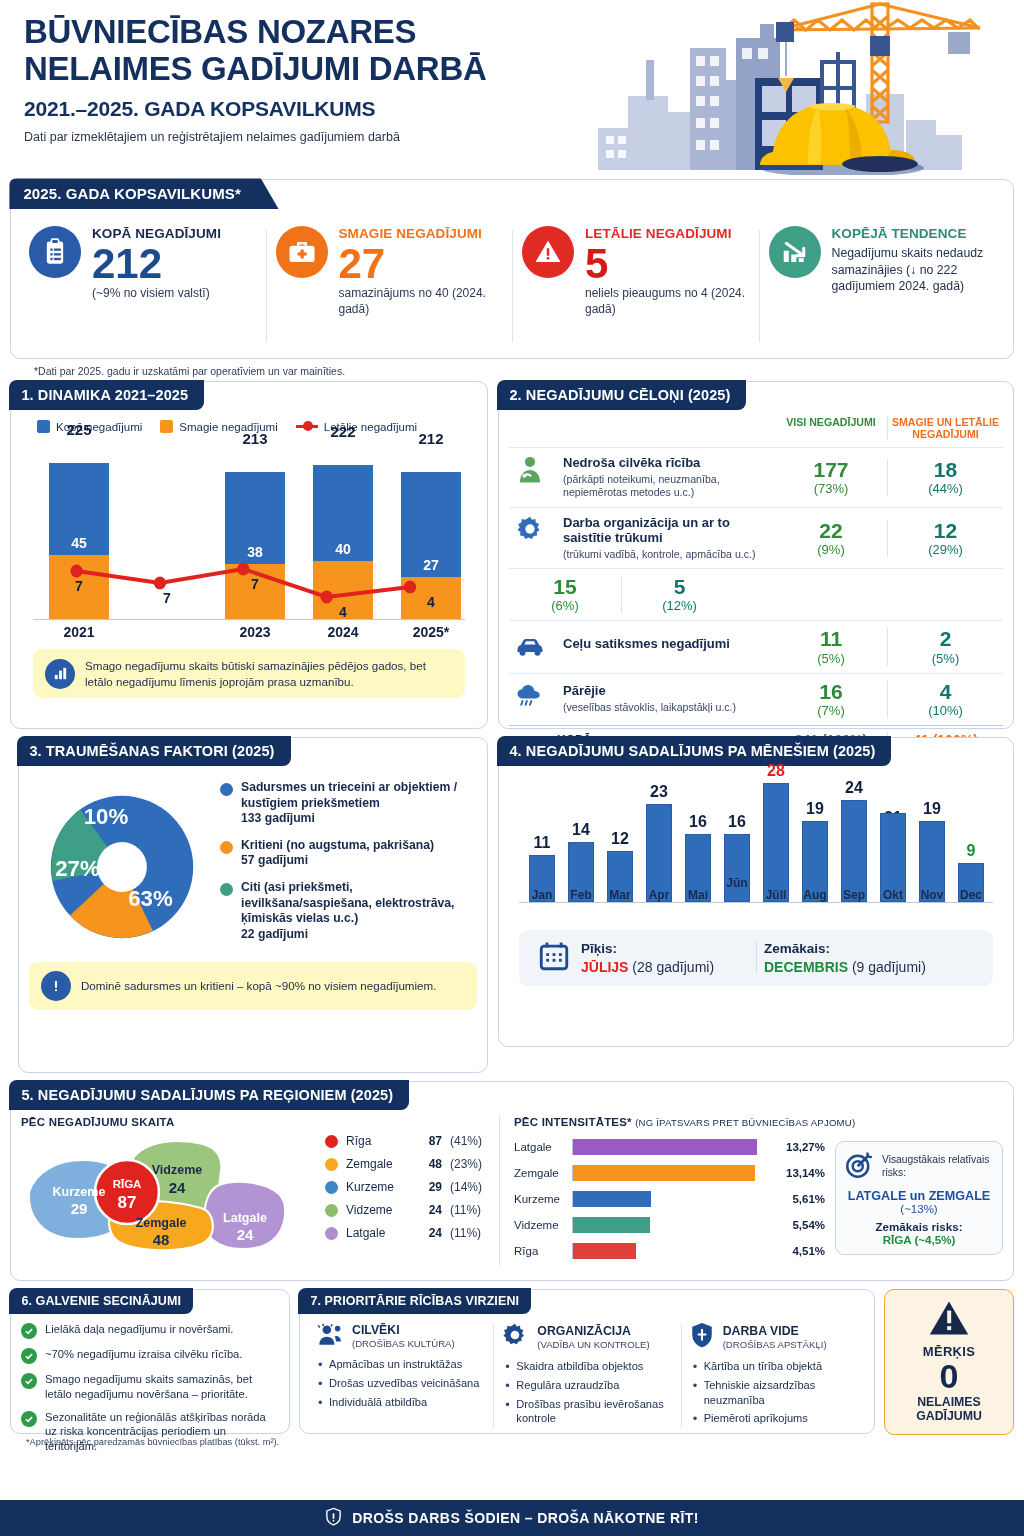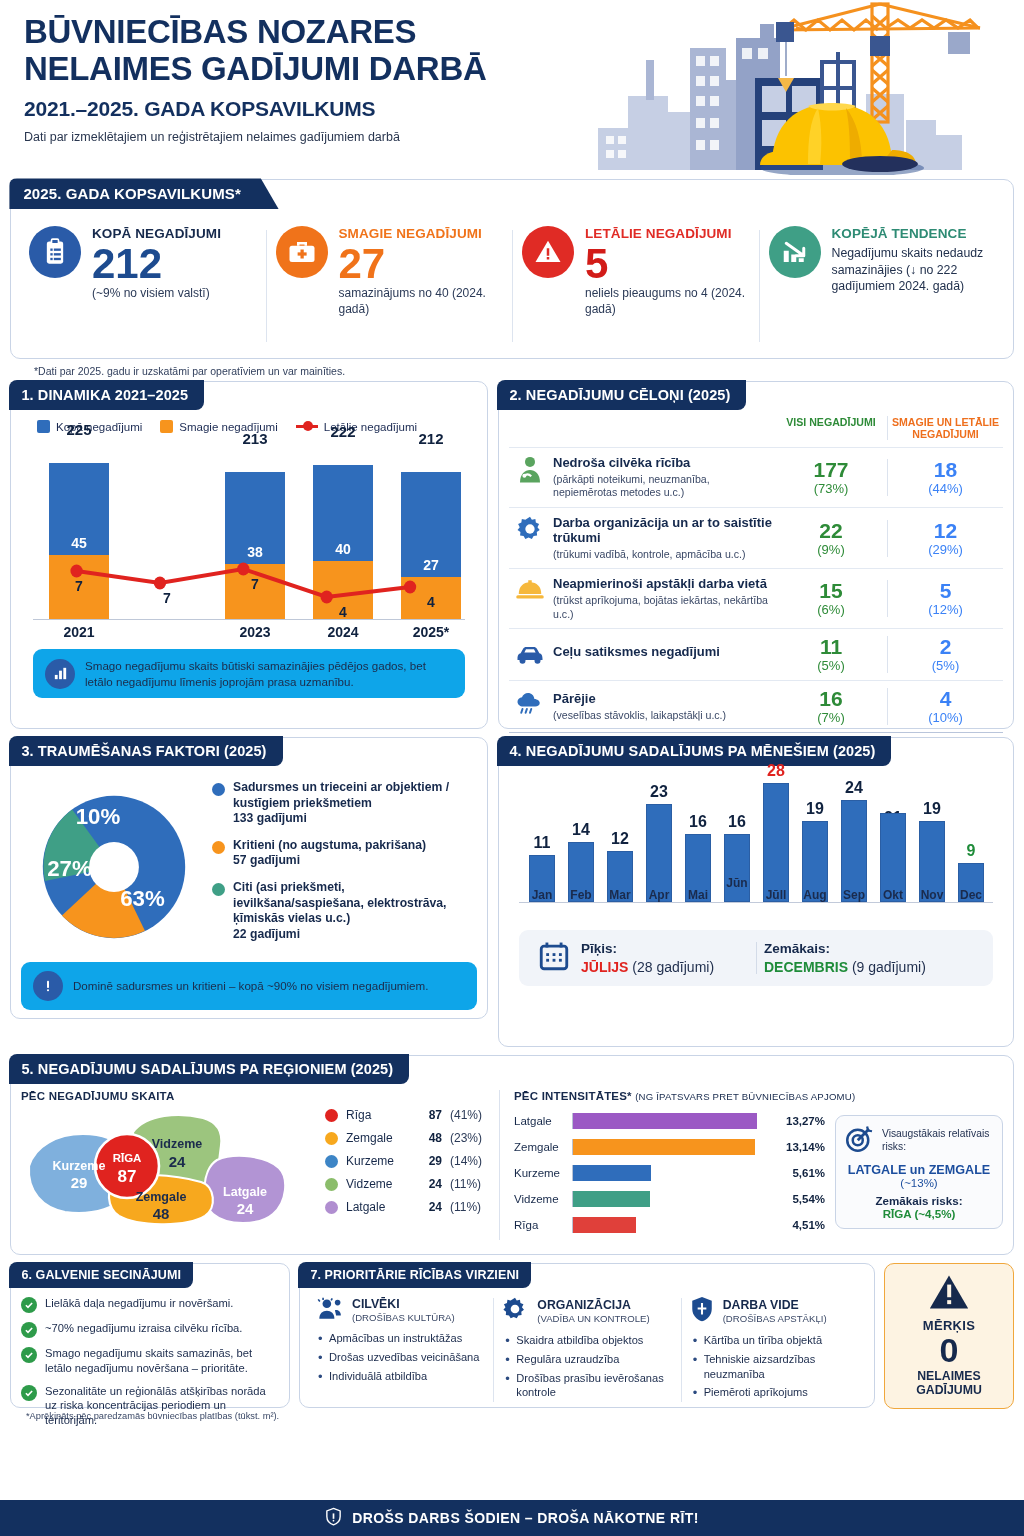--- a/index.html
+++ b/index.html
@@ -57,34 +57,34 @@
   .legend .lineswatch::after { content:""; position:absolute; left:7px; top:-3.5px; width:10px; height:10px; border-radius:50%; background:#e0231f; }
   .dyn-chart { position:relative; height:200px; margin:2px 10px 0 10px; }
   .dyn-col { position:absolute; bottom:22px; width:60px; }
   .dyn-total { position:absolute; left:0; right:0; text-align:center; font-size:15px; font-weight:bold; color:#10223f; }
   .dyn-bar { position:absolute; bottom:0; left:0; right:0; background:#2f6dbb; }
   .dyn-bar .seg-sev { position:absolute; bottom:0; left:0; right:0; background:#f7941d; }
   .dyn-lbl-total { position:absolute; left:0; right:0; text-align:center; color:#fff; font-size:14px; font-weight:bold; }
   .dyn-axis { position:absolute; left:0; right:0; bottom:21px; height:1.5px; background:#bfc8d8; }
   .dyn-xlab { position:absolute; bottom:0; left:0; right:0; text-align:center; font-size:14px; font-weight:bold; color:#10223f; }
   .fatal-lbl { position:absolute; font-size:14px; font-weight:bold; color:#10223f; text-align:center; width:40px; }
-  .note-box { display:flex; gap:10px; align-items:center; background:#0ea5e9; border-radius:9px; padding:9px 12px; margin:8px 10px 2px; }
+  .note-box { display:flex; gap:10px; align-items:center; background:#fef9c3; border-radius:9px; padding:9px 12px; margin:8px 10px 2px; }
   .note-ico { width:30px; height:30px; border-radius:50%; background:#2a5ba8; flex:0 0 30px; display:flex; align-items:center; justify-content:center; }
   .note-txt { font-size:11.6px; line-height:1.35; color:#1c2b4a; }
 
   
   .causes { padding:34px 10px 6px; }
   .cz-head { display:flex; font-size:10.6px; font-weight:bold; text-align:center; padding-bottom:7px; }
   .cz-head .c1 { flex:1; }
   .cz-head .c2 { width:112px; color:#2e8b38; }
   .cz-head .c3 { width:116px; color:#ee6f1d; border-left:1px solid #dce3ee; }
   .cz-row { display:flex; align-items:center; border-top:1px solid #e3e9f2; padding:7px 0; }
-  .cz-row .c1 { flex:1; display:flex; gap:6px; align-items:flex-start; padding-left:4px; }
+  .cz-row .c1 { flex:1; display:flex; gap:16px; align-items:flex-start; padding-left:4px; }
   .cz-row .c2 { width:112px; text-align:center; color:#2e8b38; }
-  .cz-row .c3 { width:116px; text-align:center; color:#3b82f6; border-left:1px solid #dce3ee; }
+  .cz-row .c3 { width:116px; text-align:center; color:#0f766e; border-left:1px solid #dce3ee; }
   .cz-ico { width:34px; flex:0 0 34px; display:flex; align-items:center; justify-content:center; }
   .cz-t { font-size:13px; font-weight:bold; line-height:1.2; color:#15294d; }
   .cz-s { font-size:10.6px; line-height:1.28; color:#3a4866; margin-top:2px; }
   .cz-n { font-size:21px; font-weight:bold; line-height:1.05; }
   .cz-p { font-size:13px; }
   .cz-total { display:flex; align-items:center; border-top:1.6px solid #b9c5db; padding:6px 0 2px; }
   .cz-total .c1 { flex:1; padding-left:48px; font-size:12px; font-weight:bold; color:#15294d; }
   .cz-total .c2 { width:112px; text-align:center; color:#2e8b38; font-size:14px; font-weight:bold; }
   .cz-total .c3 { width:116px; text-align:center; color:#ee6f1d; font-size:14px; font-weight:bold; border-left:1px solid #dce3ee; }
 
@@ -463,33 +463,20 @@
                 <div class="cz-n">22</div>
                 <div class="cz-p">(9%)</div>
               </div>
             <div class="c3">
                 <div class="cz-n">12</div>
                 <div class="cz-p">(29%)</div>
               </div>
           </div>
 
           <div class="cz-row">
-            <div class="c1">
-              <div class="cz-ico">
-                <svg width="30" height="26" viewBox="0 0 24 20" fill="#f6b83c">
-                    <path d="M3 14 C3 8 6.5 4.5 12 4.5 C17.5 4.5 21 8 21 14 Z"></path>
-                    <rect x="1" y="15" width="22" height="2.6" rx="1.3"></rect>
-                    <rect x="10.6" y="3" width="2.8" height="4"></rect>
-                  </svg>
-              </div>
-              <div>
-                <div class="cz-t">Neapmierinoši apstākļi darba vietā</div>
-                <div class="cz-s">(trūkst aprīkojuma, bojātas iekārtas, nekārtība u.c.)</div>
-              </div>
-            </div>
             <div class="c2">
                 <div class="cz-n">15</div>
                 <div class="cz-p">(6%)</div>
               </div>
             <div class="c3">
                 <div class="cz-n">5</div>
                 <div class="cz-p">(12%)</div>
               </div>
           </div>
 
@@ -549,21 +536,21 @@
             <div class="c2">241 (100%)</div>
             <div class="c3">41 (100%)</div>
           </div>
         </div>
       </div>
     </div>
   </div>
 
   <div class="row" style="margin-top:8px;">
     <div class="col-l">
-      <div class="card" style="height:282px;">
+      <div class="card" style="height:336px;margin-left:8px;">
         <div class="tab-title ribbon">3. TRAUMĒŠANAS FAKTORI (2025)</div>
         <div class="donut-wrap">
           <div class="donut-box">
             <svg width="178" height="178" viewBox="0 0 100 100">
               <circle cx="50" cy="50" r="40" fill="#2f6dbb"></circle>
               <path d="M50 50 L50 10 A40 40 0 0 0 14.0 33.5 Z" fill="#3f9f86" transform="rotate(-36 50 50)"></path>
               <path d="M50 50 L50 10 A40 40 0 0 0 12.0 38.3 Z" fill="#f7941d" transform="rotate(-133 50 50)"></path>
               <circle cx="50" cy="50" r="14" fill="#fff"></circle>
               <text x="66" y="72" font-size="12.5" font-weight="bold" fill="#fff" font-family="Liberation Sans" text-anchor="middle">63%</text>
               <text x="25" y="55" font-size="12.5" font-weight="bold" fill="#fff" font-family="Liberation Sans" text-anchor="middle">27%</text>

